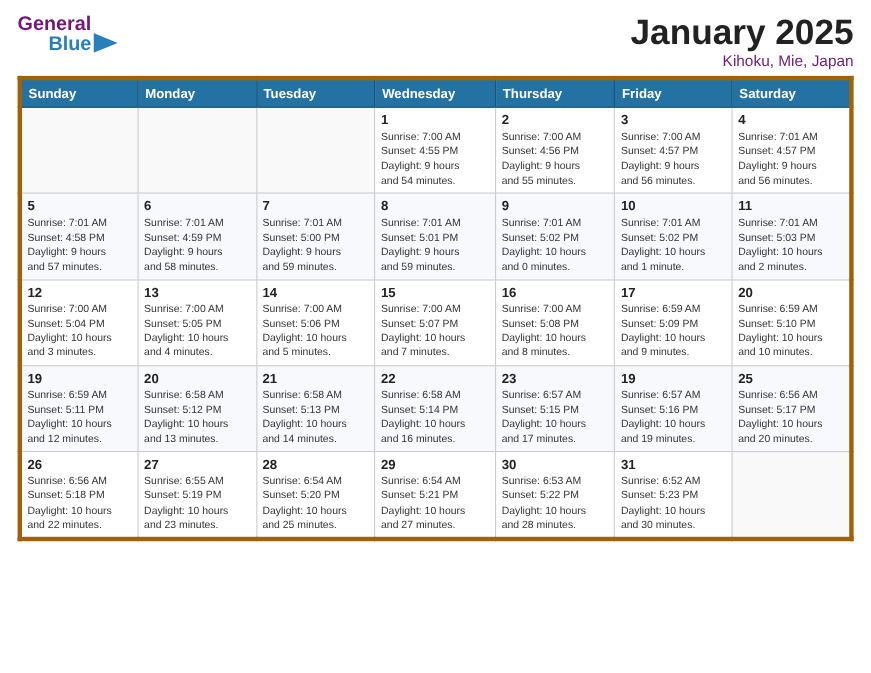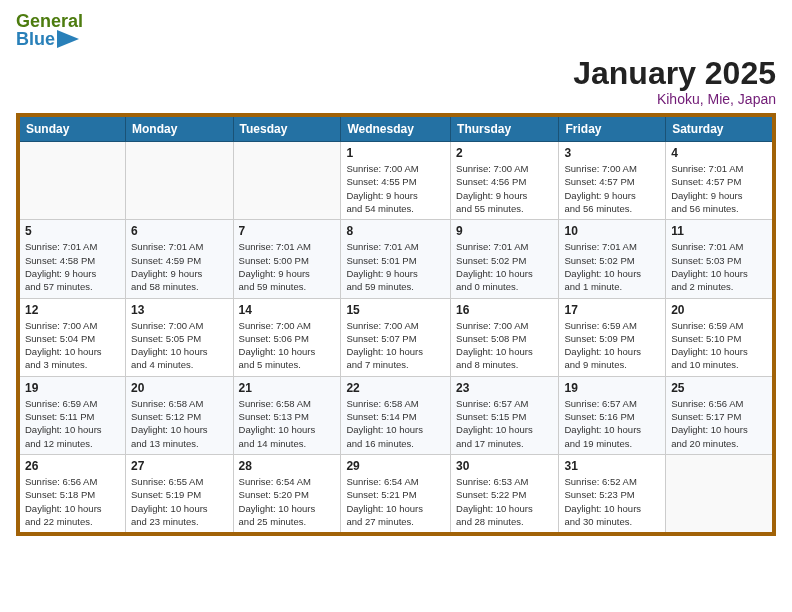--- a/index.html
+++ b/index.html
@@ -30,21 +30,20 @@
       align-items: center;
     }
     .title-block {
       text-align: right;
     }
     .title-block h1 {
       font-size: 32px;
       font-weight: bold;
       color: #222;
       line-height: 1.1;
-      margin-top: 44px;
     }
     .title-block h2 {
       font-size: 14px;
       font-weight: normal;
       color: #701a75;
     }
     .calendar {
       width: 100%;
       border-collapse: collapse;
       border: 4px solid #a16207;
@@ -88,22 +87,22 @@
     }
   </style>
 </head>
 <body>
 
 <div class="container">
   <div class="header-row">
     <div class="logo">
       <div class="logo-wrapper">
         <div style="display:flex;flex-direction:column;line-height:1;">
-          <span style="font-size:18px;font-weight:bold;color:#4d7c0f;">General</span>
-          <div style="display:flex;align-items:center;">
+          <span style="font-size:18px;font-weight:bold;color:#701a75;">General</span>
+          <div style="display:flex;align-items:center;margin-left:28px;">
             <span style="font-size:18px;font-weight:bold;color:#2980b9;">Blue</span>
             <svg width="22" height="18" viewBox="0 0 22 18" style="margin-left:2px;">
               <polygon points="0,0 22,9 0,18" fill="#2980b9"></polygon>
             </svg>
           </div>
         </div>
       </div>
     </div>
     <div class="title-block">
       <h1>January 2025</h1>

